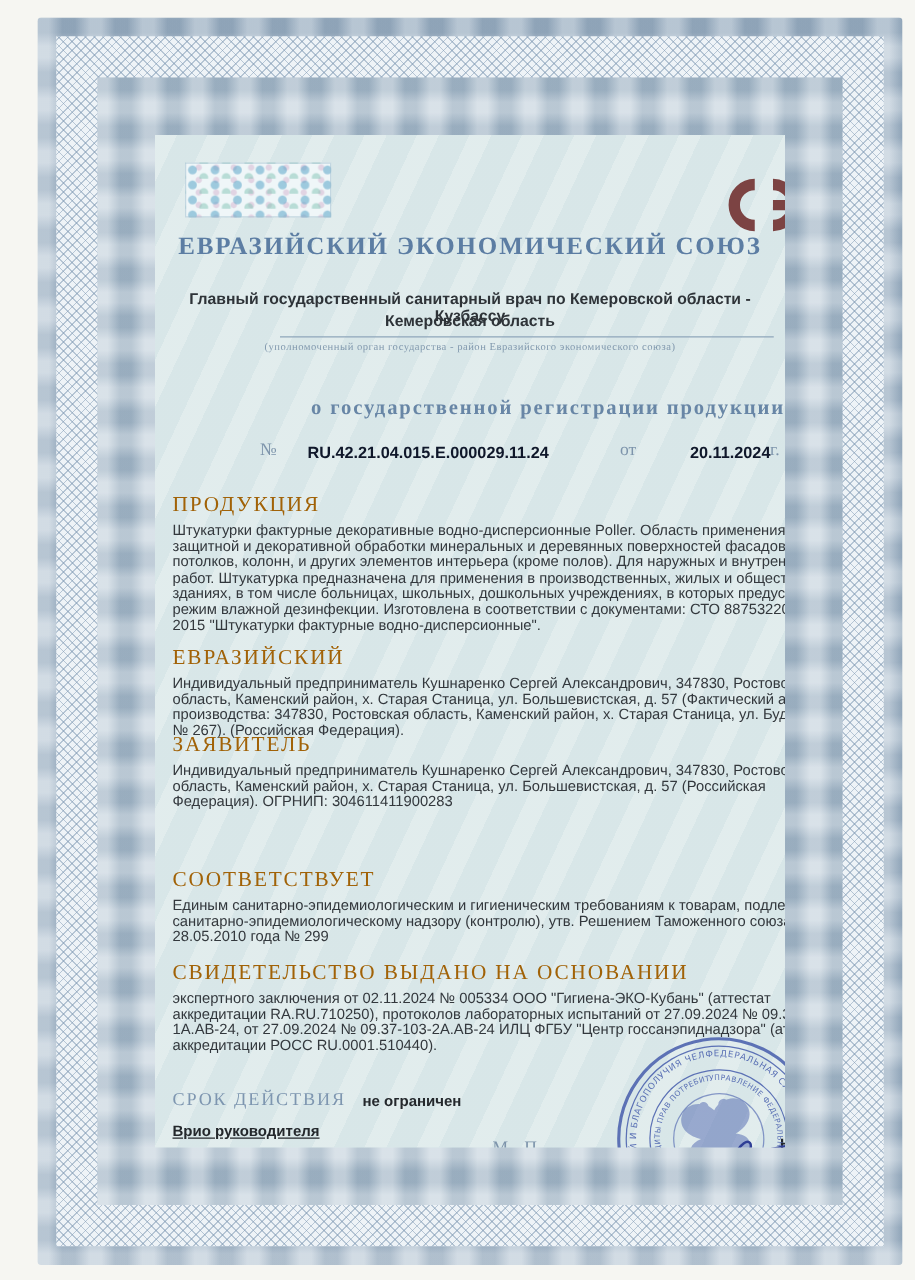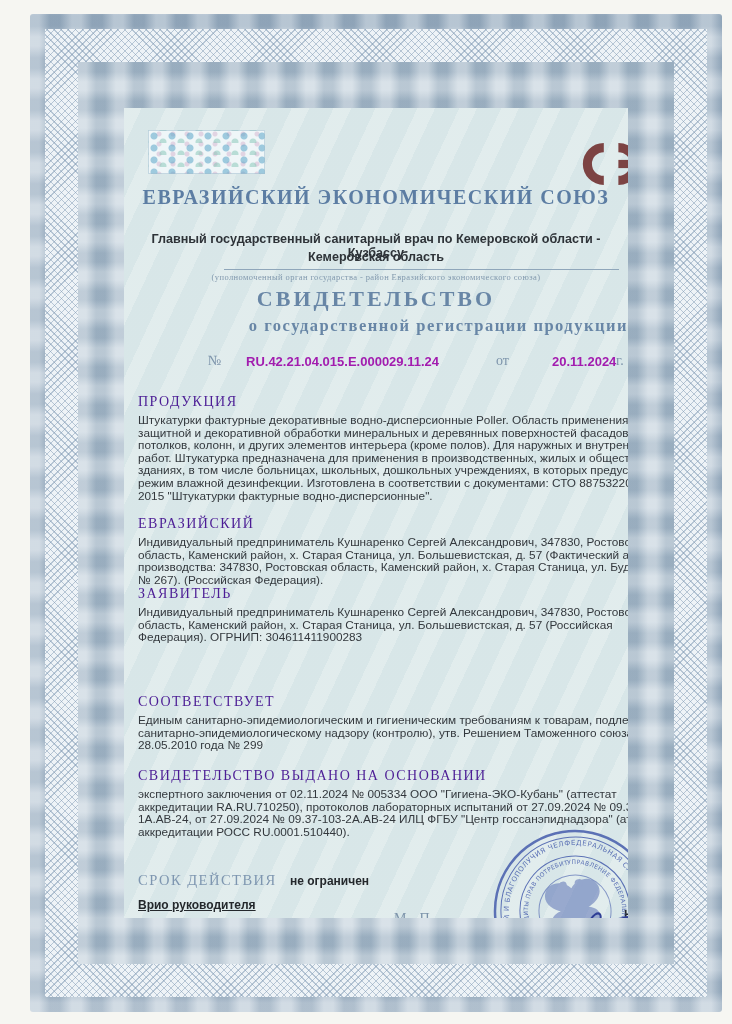--- a/index.html
+++ b/index.html
@@ -41,26 +41,26 @@
   .auth-caption{position:absolute;left:0;top:164px;width:100%;text-align:center;
     font-family:"Liberation Serif","DejaVu Serif",serif;font-size:8.5px;color:#8299ae;letter-spacing:.4px;}
   .title{position:absolute;left:0;top:178px;width:100%;text-align:center;
     font-family:"Liberation Serif","DejaVu Serif",serif;font-weight:bold;font-size:22px;
     letter-spacing:3px;color:#6886a6;}
   .subtitle{position:absolute;left:0;top:208px;width:100%;text-align:right;
     font-family:"Liberation Serif","DejaVu Serif",serif;font-weight:bold;font-size:16.5px;
     letter-spacing:1.5px;color:#6886a6;}
   .numrow{position:absolute;left:0;top:244px;width:100%;height:20px;}
   .numrow .lbl{position:absolute;font-family:"Liberation Serif","DejaVu Serif",serif;font-size:14px;color:#7d94ab;}
-  .numrow .val{position:absolute;font-size:13px;font-weight:bold;color:#a21caf;}
+  .numrow .val{position:absolute;font-size:13px;font-weight:bold;color:#0f172a;}
   .no-lbl{left:84px;top:1px}.number{left:122px;top:2px}.from-lbl{left:372px;top:1px}.date{left:428px;top:2px}.year-lbl{left:492px;top:1px}
   
   .section{position:absolute;left:14px;width:552px;}
   .s0{top:286px}.s1{top:408px}.s2{top:478px}.s3{top:586px}.s4{top:660px}
-  .sec-h{font-family:"Liberation Serif","DejaVu Serif",serif;font-size:14px;letter-spacing:1.5px;color:#4c1d95;}
+  .sec-h{font-family:"Liberation Serif","DejaVu Serif",serif;font-size:17px;letter-spacing:1.5px;color:#a16207;}
   .sec-b{margin-top:4px;font-size:11.8px;line-height:12.6px;color:#33383d;width:545px;}
   
   .footer{position:absolute;left:14px;top:762px;width:572px;height:150px;}
   .validity-lbl{position:absolute;left:0;top:2px;font-family:"Liberation Serif","DejaVu Serif",serif;
     font-size:14.5px;letter-spacing:1.5px;color:#7e96b0;}
   .validity-val{position:absolute;left:152px;top:4px;font-size:12px;font-weight:bold;color:#24282c;}
   .signer-pos{position:absolute;left:0;top:28px;font-size:12px;font-weight:bold;color:#24282c;text-decoration:underline;}
   .mp{position:absolute;left:256px;top:41px;font-family:"Liberation Serif","DejaVu Serif",serif;
     font-size:14px;letter-spacing:2px;color:#7d94ab;}
   .signer-name{position:absolute;left:486px;top:38px;font-size:12px;font-weight:bold;color:#24282c;}
@@ -84,21 +84,20 @@
               <path d="M52 10 A18 18 0 1 1 52 46" fill="none" stroke="#7c4343" stroke-width="10"></path>
               <path d="M52 28 L67 28" fill="none" stroke="#7c4343" stroke-width="9"></path>
             </svg>
 
             <div class="union">ЕВРАЗИЙСКИЙ ЭКОНОМИЧЕСКИЙ СОЮЗ</div>
             <div class="auth a2">Главный государственный санитарный врач по Кемеровской области - Кузбассу</div>
             <div class="auth a3">Кемеровская область</div>
             <div class="rule"></div>
             <div class="auth-caption">(уполномоченный орган государства - район Евразийского экономического союза)</div>
 
-            <div class="title">СВИДЕТЕЛЬСТВО</div>
             <div class="subtitle">о государственной регистрации продукции</div>
 
             <div class="numrow">
               <span class="lbl no-lbl">№</span>
               <span class="val number">RU.42.21.04.015.E.000029.11.24</span>
               <span class="lbl from-lbl">от</span>
               <span class="val date">20.11.2024</span>
               <span class="lbl year-lbl">г.</span>
             </div>
 

